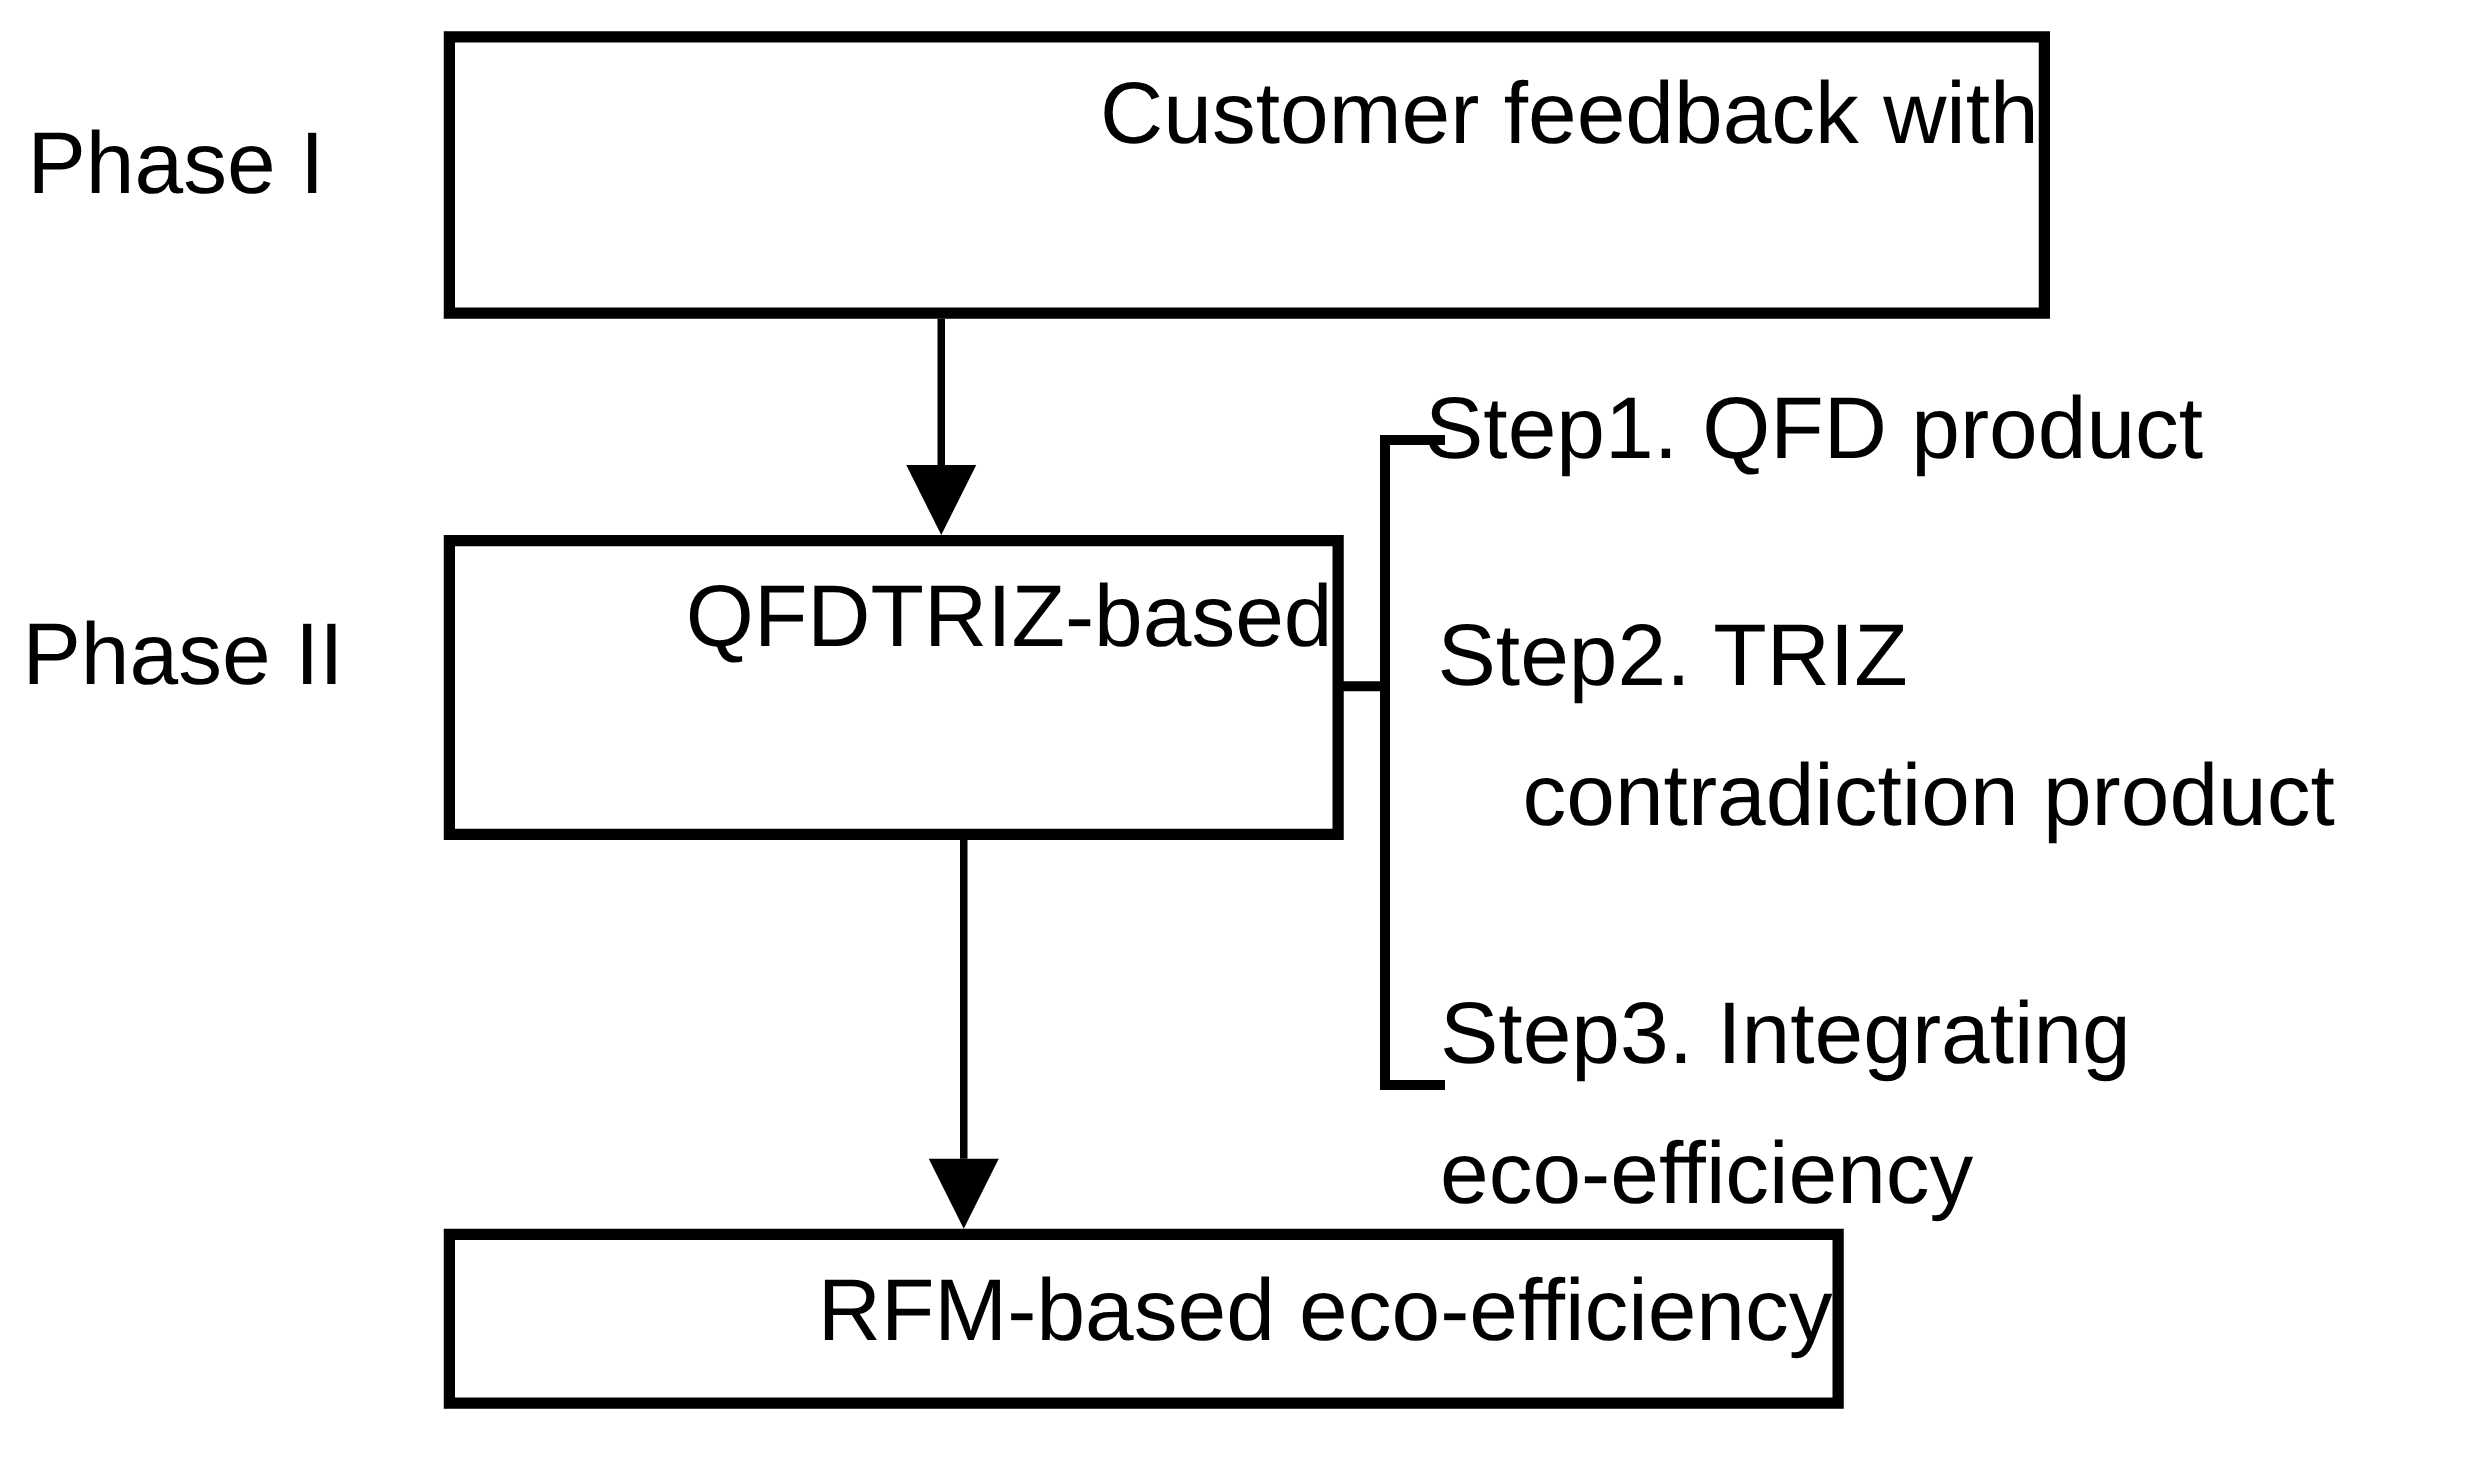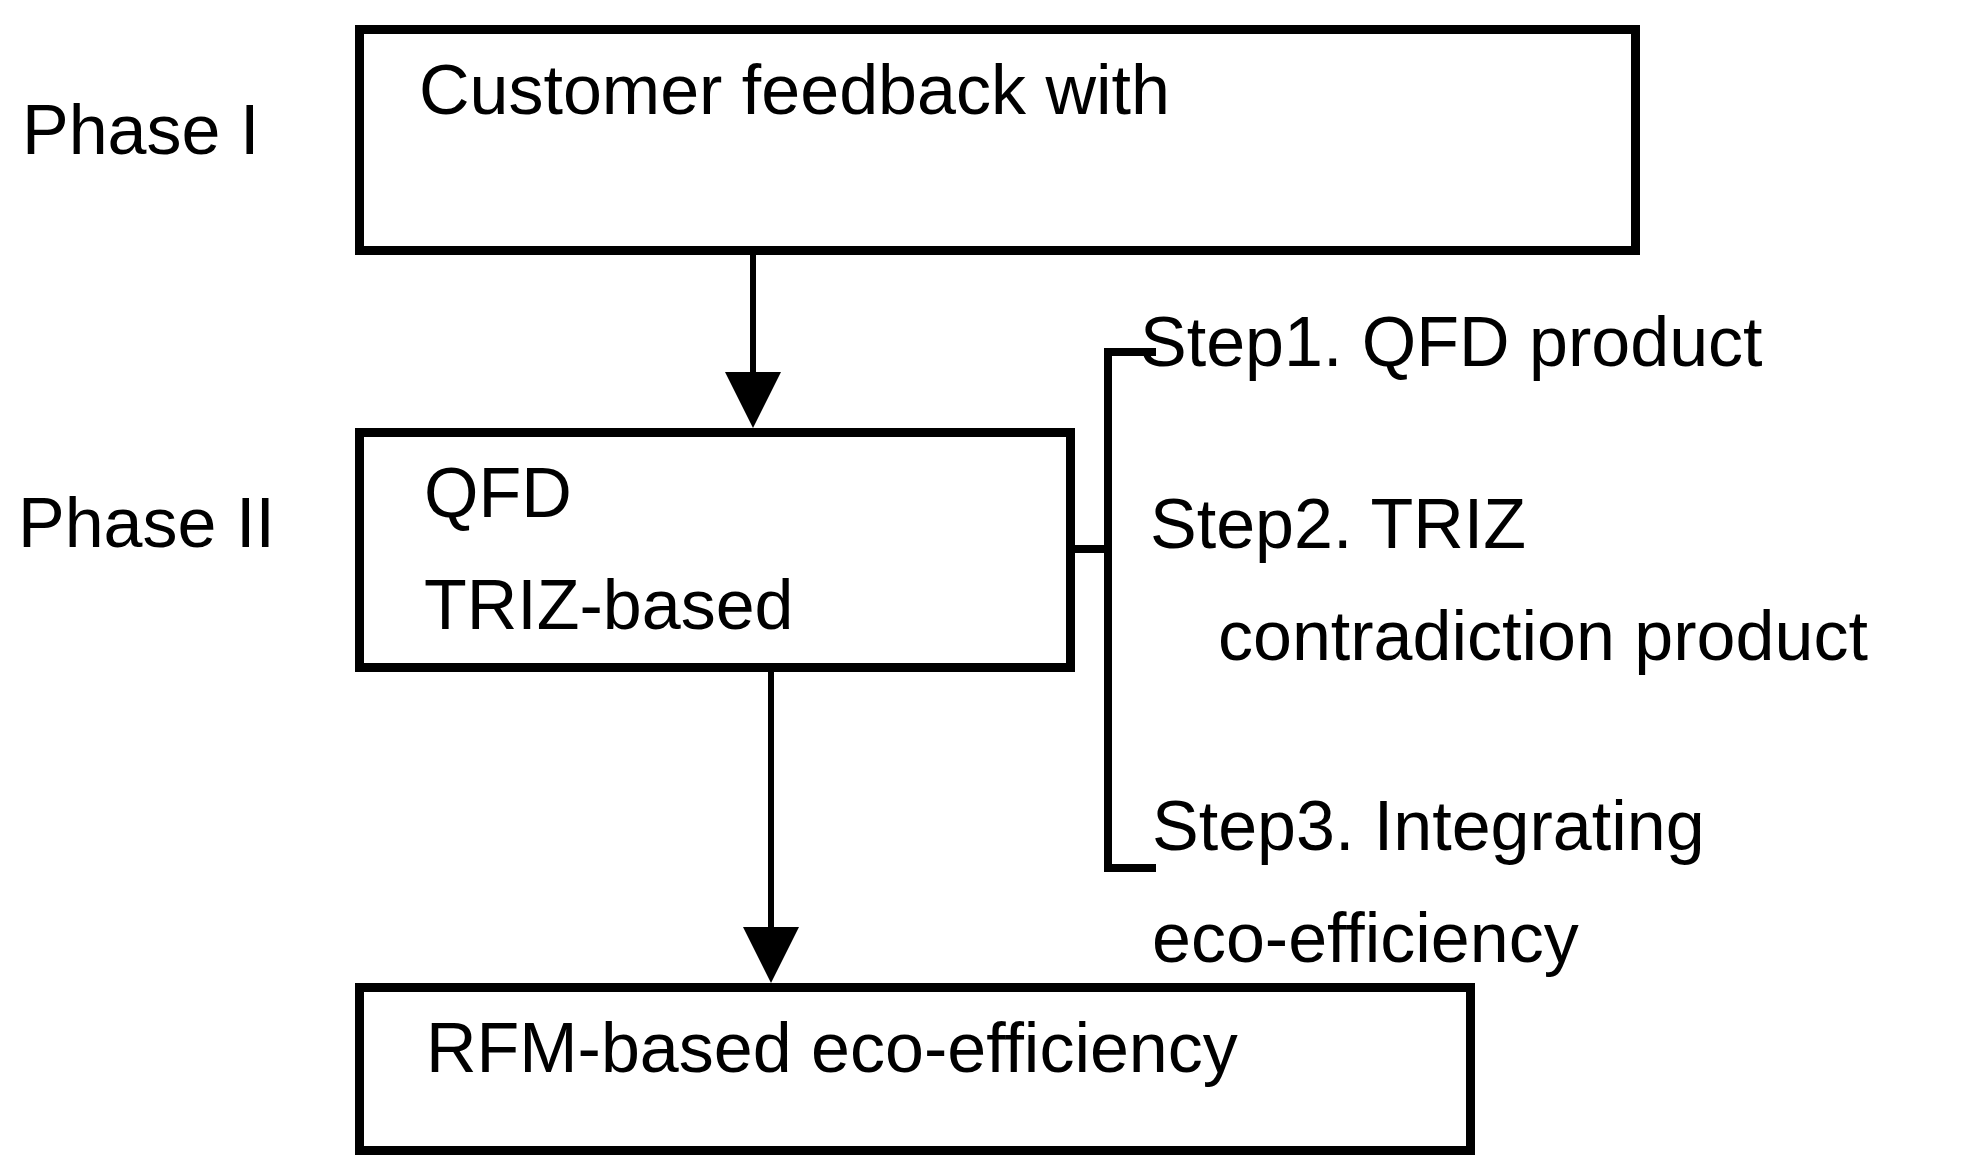--- a/index.html
+++ b/index.html
@@ -21,22 +21,22 @@
     font-size: 70px;
     line-height: 112px;
     white-space: nowrap;
   }
   .box {
     position: absolute;
     box-sizing: border-box;
     border: 9px solid #000000;
     background: #ffffff;
     display: flex;
-    flex-direction: column;
-    justify-content: flex-start;
+    flex-direction: row;
+    justify-content: flex-end;
   }
   .box .line {
     font-size: 70px;
     line-height: 112px;
     white-space: nowrap;
   }
   .stem {
     position: absolute;
     width: 6px;
     background: #000000;
@@ -80,21 +80,21 @@
   <div class="arrowhead" style="left:725px; top:372px;"></div>
 
   <div class="box" style="left:355px; top:428px; width:720px; height:244px; padding-left:60px;">
     <span class="line">QFD</span>
     <span class="line">TRIZ-based</span>
   </div>
 
   <div class="stem" style="left:768px; top:672px; height:255px;"></div>
   <div class="arrowhead" style="left:743px; top:927px;"></div>
 
-  <div class="box" style="left:355px; top:983px; width:1120px; height:172px; padding-left:62px; padding-bottom:14px;">
+  <div class="box" style="left:355px; top:983px; width:1120px; height:144px; padding-left:62px; padding-bottom:14px;">
     <span class="line">RFM-based eco-efficiency</span>
   </div>
 
   <div class="bracket-part" style="left:1104px; top:348px; width:8px; height:524px;"></div>
   <div class="bracket-part" style="left:1104px; top:348px; width:52px; height:8px;"></div>
   <div class="bracket-part" style="left:1104px; top:864px; width:52px; height:8px;"></div>
   <div class="bracket-part" style="left:1070px; top:545px; width:40px; height:8px;"></div>
 
   <div class="step" style="left:1140px; top:286px;">
     <span class="line">Step1. QFD product</span>

